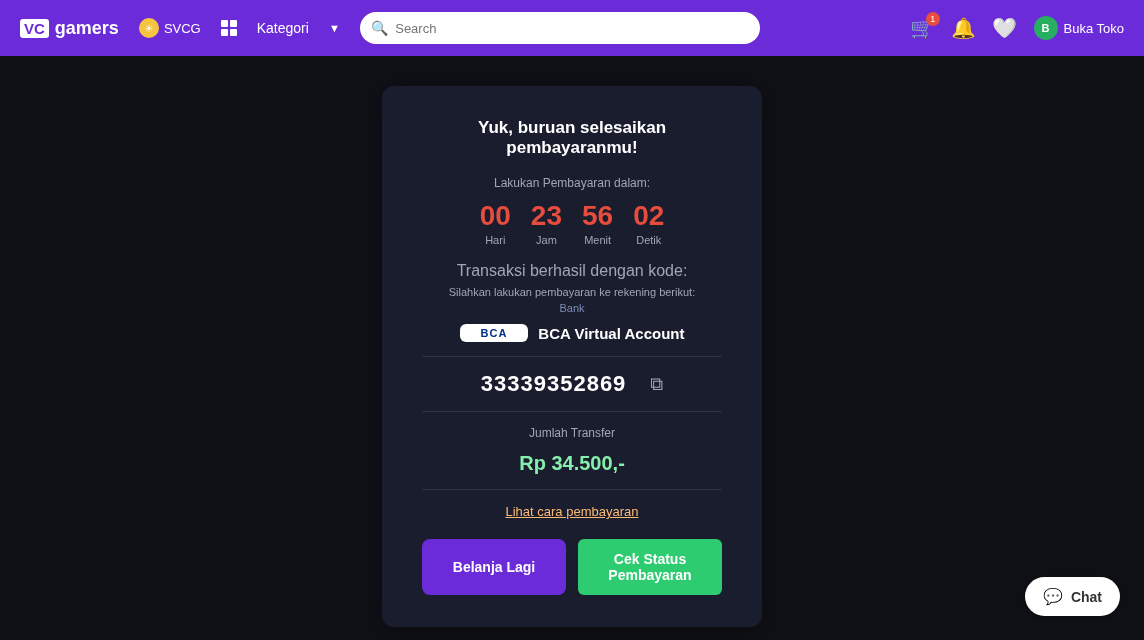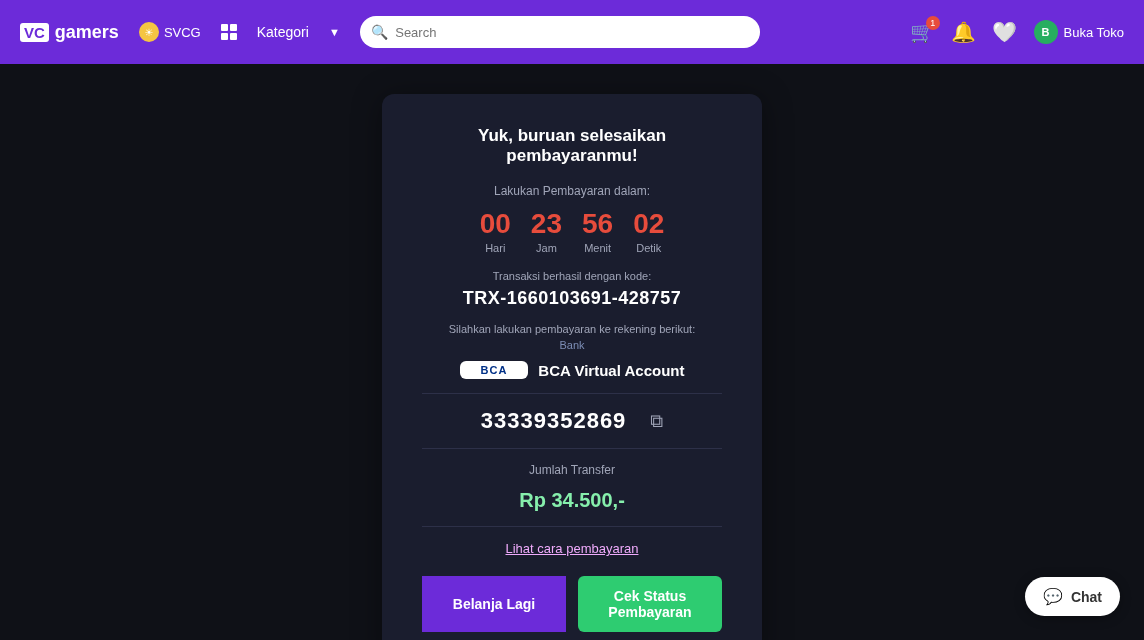--- a/index.html
+++ b/index.html
@@ -8,21 +8,21 @@
       height: 640px;
       background-color: #0f1117;
       font-family: 'Segoe UI', Arial, sans-serif;
       overflow: hidden;
       position: relative;
     }
 
     
     .header {
       background-color: #6c2bd9;
-      height: 64px;
+      height: 56px;
       display: flex;
       align-items: center;
       padding: 8px 20px;
       gap: 20px;
     }
     .logo-area {
       display: flex;
       align-items: center;
       gap: 4px;
     }
@@ -209,21 +209,21 @@
     }
 
     .divider-line {
       height: 1px;
       background: #2d3048;
       margin: 14px 0;
     }
 
     .trx-label {
       color: #a0a5b8;
-      font-size: 11px;
+      font-size: 16px;
       margin-bottom: 6px;
     }
     .trx-code {
       color: #fff;
       font-size: 18px;
       font-weight: 700;
       margin-bottom: 14px;
       letter-spacing: 0.5px;
     }
 
@@ -290,38 +290,38 @@
       margin-bottom: 12px;
     }
     .transfer-amount-value {
       color: #86efac;
       font-size: 20px;
       font-weight: 700;
       margin-bottom: 14px;
     }
 
     .lihat-cara-link {
-      color: #f0abfc;
+      color: #fdba74;
       font-size: 13px;
       text-decoration: underline;
       cursor: pointer;
       margin-bottom: 20px;
       display: block;
     }
 
     .button-row {
       display: flex;
       gap: 12px;
       justify-content: center;
     }
     .btn-belanja {
       background: #6c2bd9;
       color: #fff;
       border: none;
-      border-radius: 0;
+      border-radius: 8px;
       padding: 12px 24px;
       font-size: 14px;
       font-weight: 600;
       cursor: pointer;
       flex: 1;
     }
     .btn-cek {
       background: #2ecc71;
       color: #fff;
       border: none;
@@ -424,21 +424,20 @@
         <span class="countdown-number">56</span>
         <span class="countdown-label">Menit</span>
       </div>
       <div class="countdown-item">
         <span class="countdown-number">02</span>
         <span class="countdown-label">Detik</span>
       </div>
     </div>
 
     <div class="trx-label">Transaksi berhasil dengan kode:</div>
-    <div class="trx-code">TRX-1660103691-428757</div>
 
     <div class="payment-dest-label">Silahkan lakukan pembayaran ke rekening berikut:</div>
     <div class="bank-label-small">Bank</div>
 
     <div class="bank-row">
       <div class="bca-logo">
         <span class="bca-logo-text">BCA</span>
       </div>
       <span class="bank-name">BCA Virtual Account</span>
     </div>

